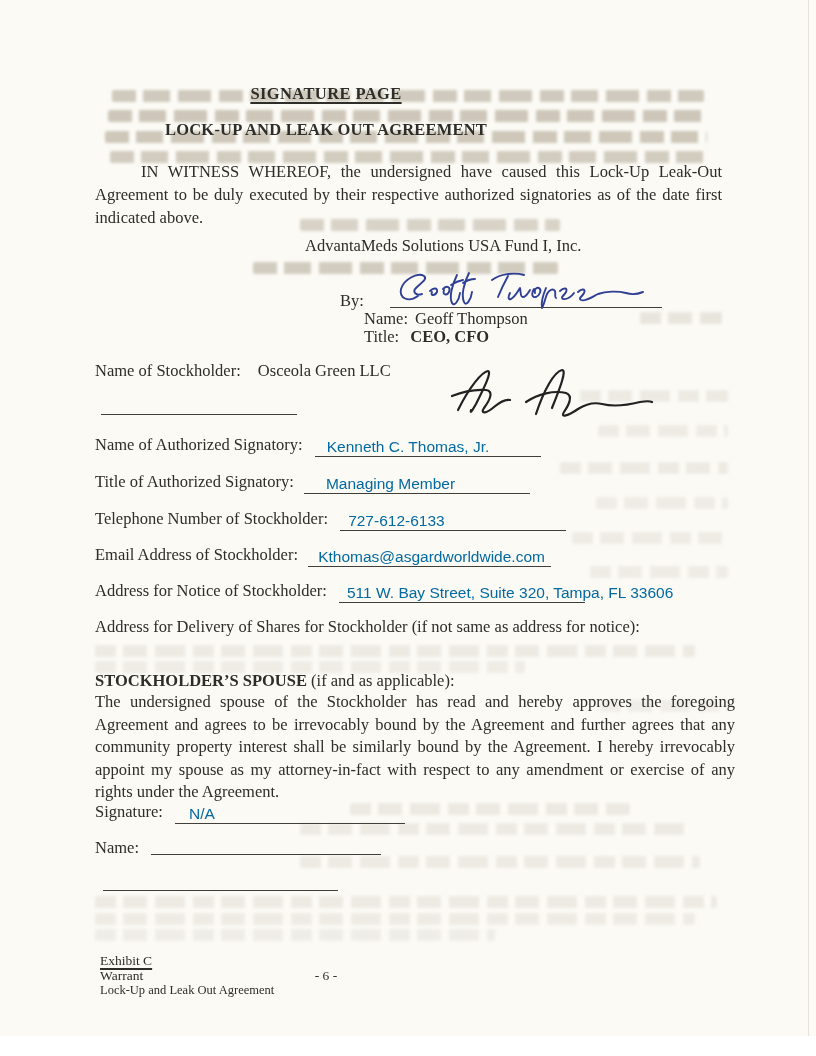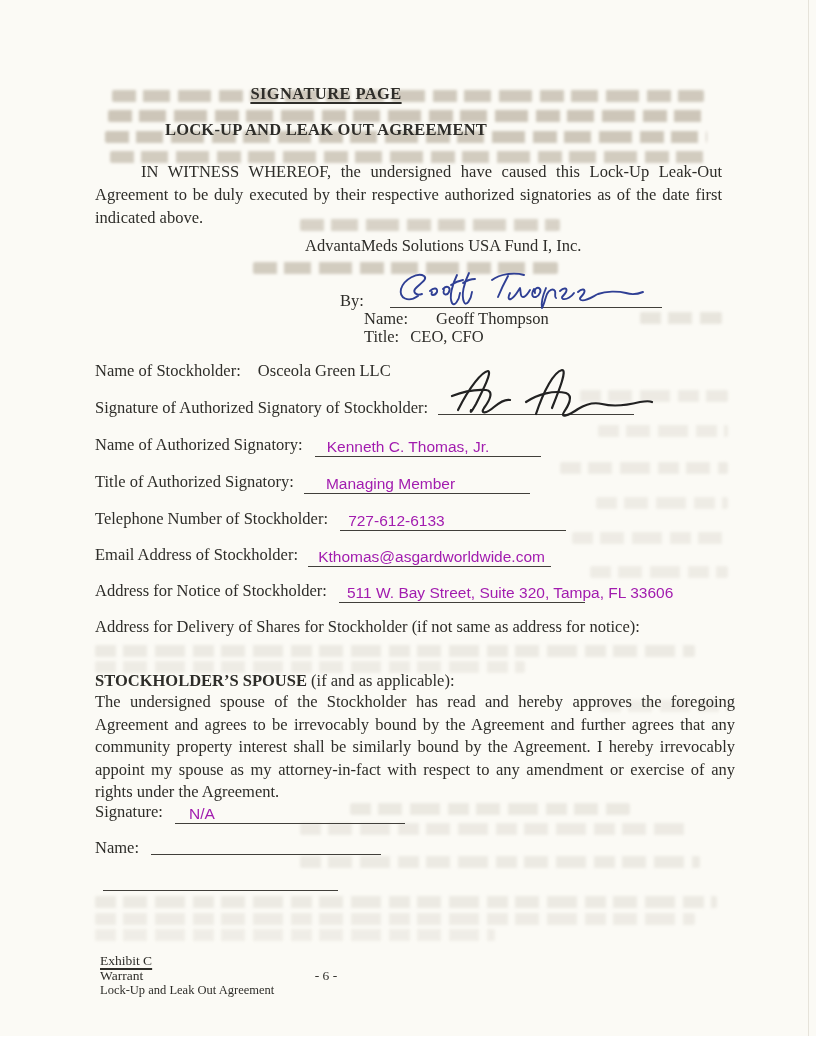--- a/index.html
+++ b/index.html
@@ -9,21 +9,21 @@
   }
   .paper{position:absolute;left:0;top:0;width:816px;height:1036px;background:#fbfaf5;}
   .paper::after{content:"";position:absolute;right:7px;top:0;bottom:0;width:1px;background:#e6e3da;}
   .row{position:absolute;font-size:16.5px;white-space:nowrap;line-height:19px;}
   .center{left:0;width:652px;text-align:center;}
   .h{font-weight:bold;}
   .u{text-decoration:underline;text-underline-offset:3px;text-decoration-thickness:1.5px;}
   .para{position:absolute;font-size:16.5px;line-height:23px;text-align:justify;white-space:normal;}
   .fill{display:inline-block;border-bottom:1.2px solid #413f3a;vertical-align:-2px;overflow:visible;}
   .fill .v{display:inline-block;font-family:"Liberation Sans",sans-serif;font-size:15.5px;
-           vertical-align:baseline;white-space:nowrap;color:#a21caf;}
+           vertical-align:baseline;white-space:nowrap;color:#0369a1;}
   .sig-svg{position:absolute;pointer-events:none;}
   .foot{font-size:13.5px;line-height:15px;margin-top:20px;}
   .foot-small{font-size:12.5px;}
   
   .ghost{position:absolute;height:12px;filter:blur(1.6px);pointer-events:none;border-radius:2px;
     background:repeating-linear-gradient(90deg,#968871 0 24px,transparent 24px 31px,
       #968871 31px 58px,transparent 58px 66px,#968871 66px 99px,transparent 99px 107px);}
   .ghost.gray{background:repeating-linear-gradient(90deg,#a79e8d 0 21px,transparent 21px 28px,
       #a79e8d 28px 52px,transparent 52px 60px,#a79e8d 60px 90px,transparent 90px 98px);}
 </style>
@@ -77,34 +77,33 @@
     <path d="M104,12 C112,6 126,4 136,7 M120,8 Q114,19 110,29"></path>
     <path d="M122,25 C120,29 120,32 123,31 C127,29 130,23 132,20 C133,24 132,29 135,29 C138,29 140,25 142,22"></path>
     <path d="M146,21 C143,26 144,30 148,29 C152,27 154,22 151,20 C148,19 146,22 147,25"></path>
     <path d="M158,20 C155,27 153,35 154,40 C156,37 157,31 159,26 C161,22 165,20 167,23 C168,26 166,29 168,30"></path>
     <path d="M172,23 C176,19 180,20 178,24 C176,28 172,29 175,31 C179,32 184,28 186,25"></path>
     <path d="M190,24 C194,20 198,21 196,25 C194,29 190,30 193,32 C197,34 204,29 210,26 C218,23 230,23 238,25 C244,27 250,26 255,24"></path>
   </g>
 </svg>
 <div class="row" style="left:364px;top:309px;">
   <span>Name:</span>
-  <span style="margin-left:24px;">Geoff Thompson</span>
+  <span style="margin-left:3px;">Geoff Thompson</span>
 </div>
 <div class="row" style="left:364px;top:327px;">
   <span>Title:</span>
-  <span style="margin-left:7px;">CEO, CFO</span>
+  <span style="margin-left:7px;font-weight:bold;">CEO, CFO</span>
 </div>
 
 <div class="row" style="left:95px;top:361px;">
   <span>Name of Stockholder:</span>
   <span style="margin-left:13px;">Osceola Green LLC</span>
 </div>
 
 <div class="row" style="left:95px;top:398px;">
-  <span>Signature of Authorized Signatory of Stockholder:</span>
   <span class="fill" style="width:196px;margin-left:6px;"></span>
 </div>
 <svg class="sig-svg" style="left:446px;top:366px;" width="212" height="54" viewBox="0 0 212 54">
   <g fill="none" stroke="#222222" stroke-width="2.2" stroke-linecap="round" stroke-linejoin="round">
     <path d="M12,44 C24,20 36,6 42,5 C46,6 38,22 30,38 C26,45 24,48 25,44"></path>
     <path d="M6,30 C16,26 28,23 40,24 C48,25 44,34 38,42 C34,48 40,48 48,41 C54,36 60,33 64,34"></path>
     <path d="M90,48 C98,24 108,6 116,4 C121,4 114,22 106,42"></path>
     <path d="M80,36 C92,28 108,24 120,27 C128,30 122,40 118,46 C114,52 122,50 132,43 C140,38 148,36 156,38 C164,40 178,40 194,36 C200,35 204,35 206,36"></path>
   </g>
 </svg>

